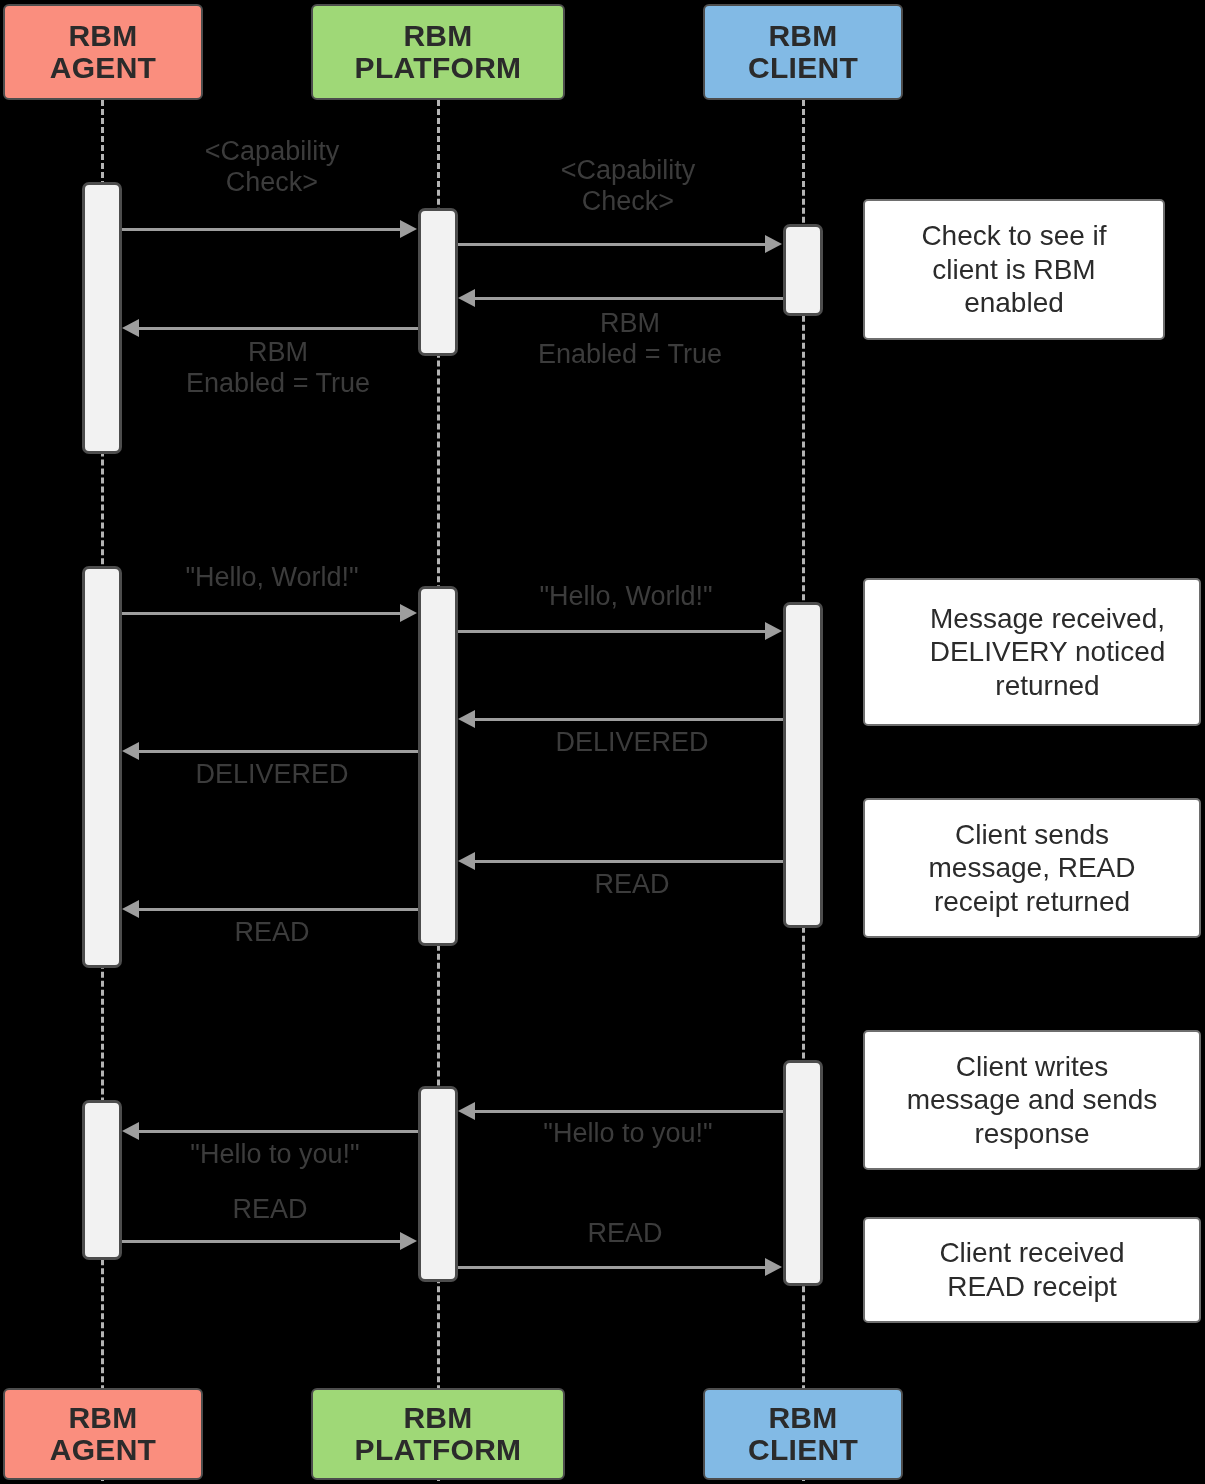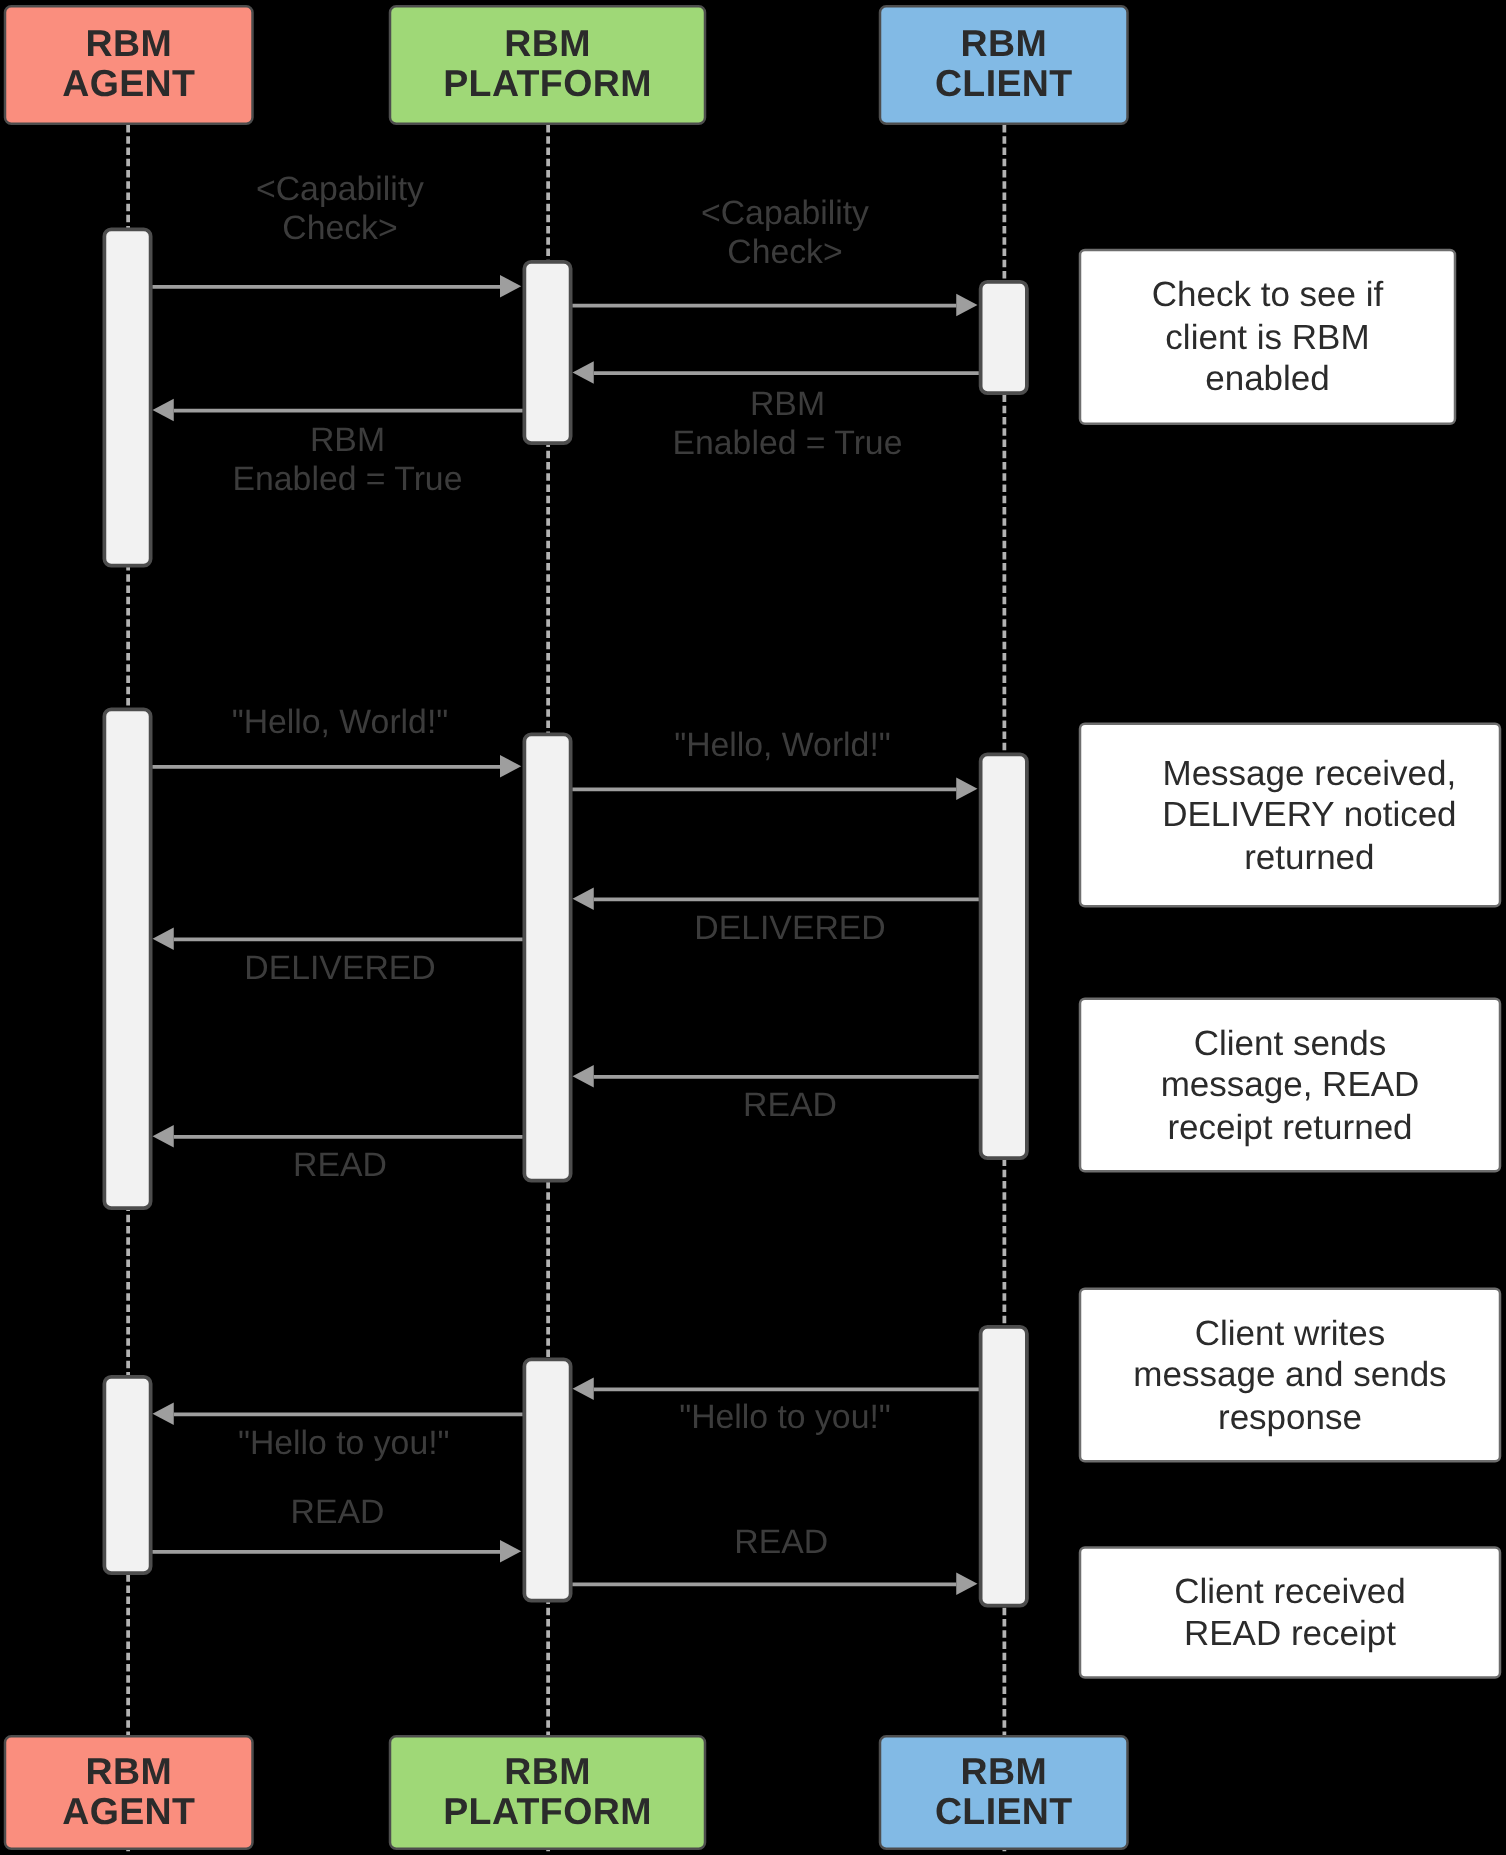--- a/index.html
+++ b/index.html
@@ -215,16 +215,16 @@
 returned</div>
 
   <div class="note-box" style="left:863px; top:798px; width:338px; height:140px;">Client sends
 message, READ
 receipt returned</div>
 
   <div class="note-box" style="left:863px; top:1030px; width:338px; height:140px;">Client writes
 message and sends
 response</div>
 
-  <div class="note-box" style="left:863px; top:1217px; width:338px; height:106px;margin-top:20px;">Client received
+  <div class="note-box" style="left:863px; top:1217px; width:338px; height:106px;">Client received
 READ receipt</div>
 
 </div>
 
 </body></html>

